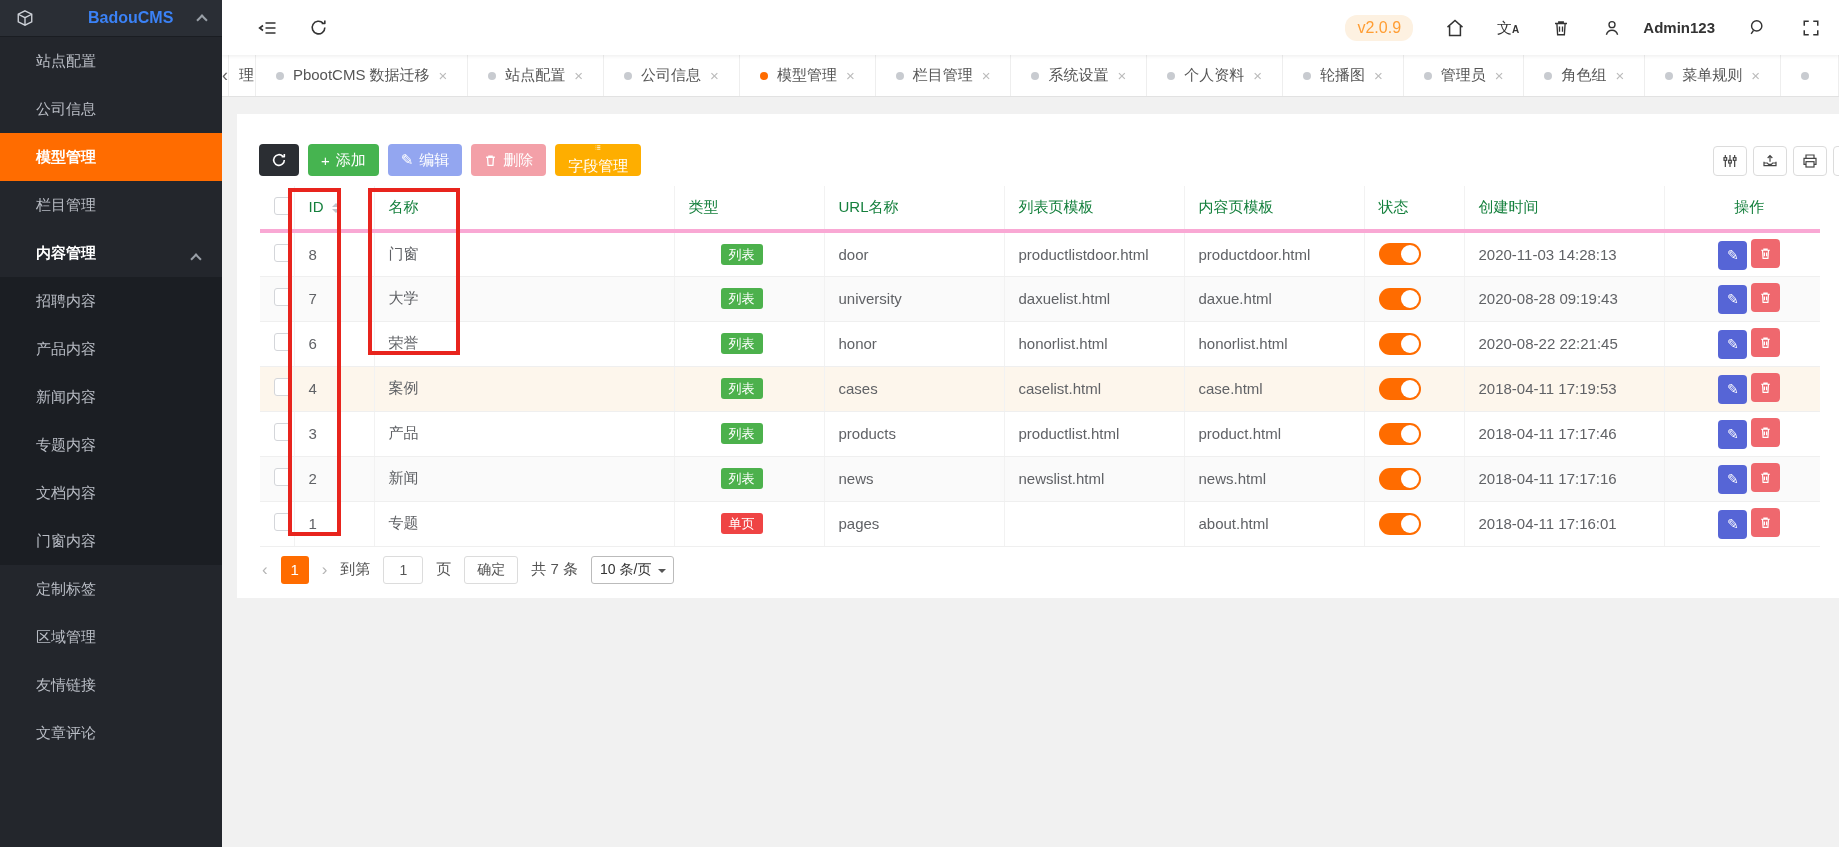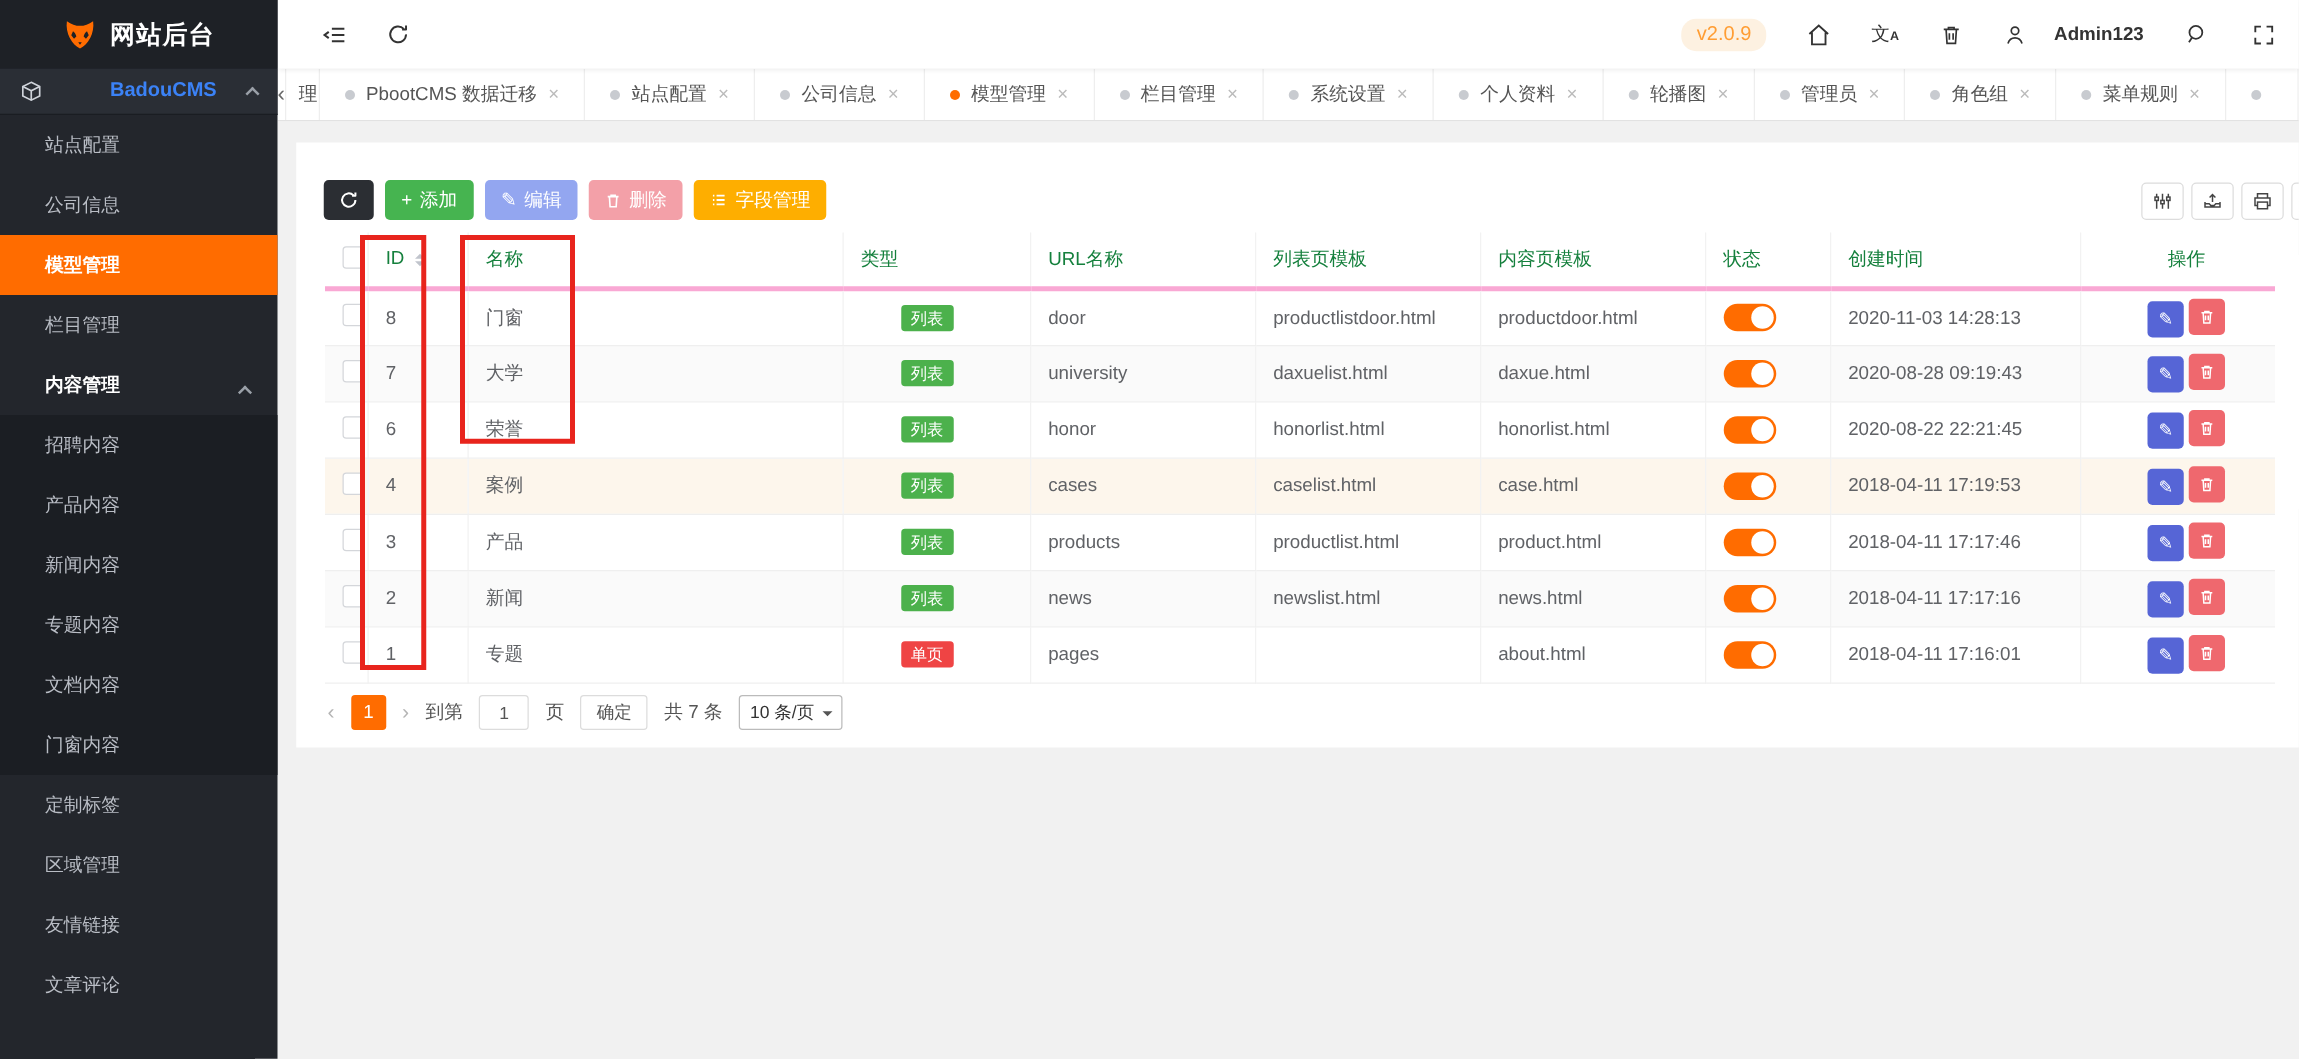--- a/index.html
+++ b/index.html
@@ -48,21 +48,21 @@
 
   
   .card { position:absolute; left:237px; top:114px; width:1602px; height:484px; background:#fff; overflow:hidden; }
   .toolbar { display:flex; align-items:center; gap:9px; padding:30px 0 0 22px; }
   .tbtn { height:32px; border:none; border-radius:4px; color:#fff; font-size:15px; display:flex;
     align-items:center; gap:6px; padding:0 13px; cursor:pointer; font-family:inherit; }
   .tbtn.dark { background:#2b2e33; width:40px; justify-content:center; padding:0; }
   .tbtn.green { background:#46b450; }
   .tbtn.blue  { background:#93a6f0; }
   .tbtn.pink  { background:#f3a0a8;text-align:right; }
-  .tbtn.amber { background:#feae00; }
+  .tbtn.amber { background:#feae00;flex-direction:column; }
   .tool-icons { position:absolute; left:1476px; top:32px; display:flex; gap:6px; }
   .sq-btn { width:34px; height:30px; border:1px solid #dcdcdc; border-radius:4px; background:#fff;
     display:flex; align-items:center; justify-content:center; color:#444; cursor:pointer; }
 
   
   table.grid { border-collapse:collapse; margin:10px 0 0 23px; width:1560px; table-layout:fixed; }
   .grid th, .grid td { height:45px; padding:0 0 0 14px; text-align:left; font-size:15px;
     border-bottom:1px solid #efefef; border-right:1px solid #f2f2f2; overflow:hidden; white-space:nowrap; }
   .grid th { color:#15803d; font-weight:normal; border-bottom:4px solid #f9a8d4; }
   .grid td { color:#606266; }
@@ -104,29 +104,20 @@
   .anno { position:absolute; border:4px solid #e8241d; z-index:50; pointer-events:none; }
   .anno1 { left:288px; top:188px; width:53px; height:348px; }
   .anno2 { left:368px; top:188px; width:92px; height:167px; }
 
   svg { display:block; }
 </style>
 </head>
 <body>
 
 <div class="sidebar">
-  <div class="logo-row">
-    <span>
-      <svg width="28" height="28" viewBox="0 0 24 24">
-          <path fill="#ff6c00" d="M3 2.5c3 2.2 6 3.2 9 3.2s6-1 9-3.2c.6 4-.3 8.2-2 11.5-1.8 3.5-4.3 6-7 7.2-2.7-1.2-5.2-3.7-7-7.2C3.3 10.7 2.4 6.5 3 2.5z"></path>
-          <path fill="#1e2126" d="M7.2 9.5c1.2.9 2 2.1 2.3 3.6l-1.6 1.5L6 12.2zM16.8 9.5c-1.2.9-2 2.1-2.3 3.6l1.6 1.5 1.9-2.4zM10.8 17h2.4L12 18.6z"></path>
-        </svg>
-    </span>
-    <span class="logo-title">网站后台</span>
-  </div>
   <div class="brand-row">
     <span>
       <svg width="18" height="18" viewBox="0 0 24 24" fill="none" stroke="#cfd3da" stroke-width="1.8">
           <path d="M12 2.5 21 7v10l-9 4.5L3 17V7z"></path>
           <path d="M3 7l9 4.5L21 7M12 11.5V21.5"></path>
         </svg>
     </span>
     <span class="brand-label">BadouCMS</span>
     <span class="chev-up"></span>
   </div>

